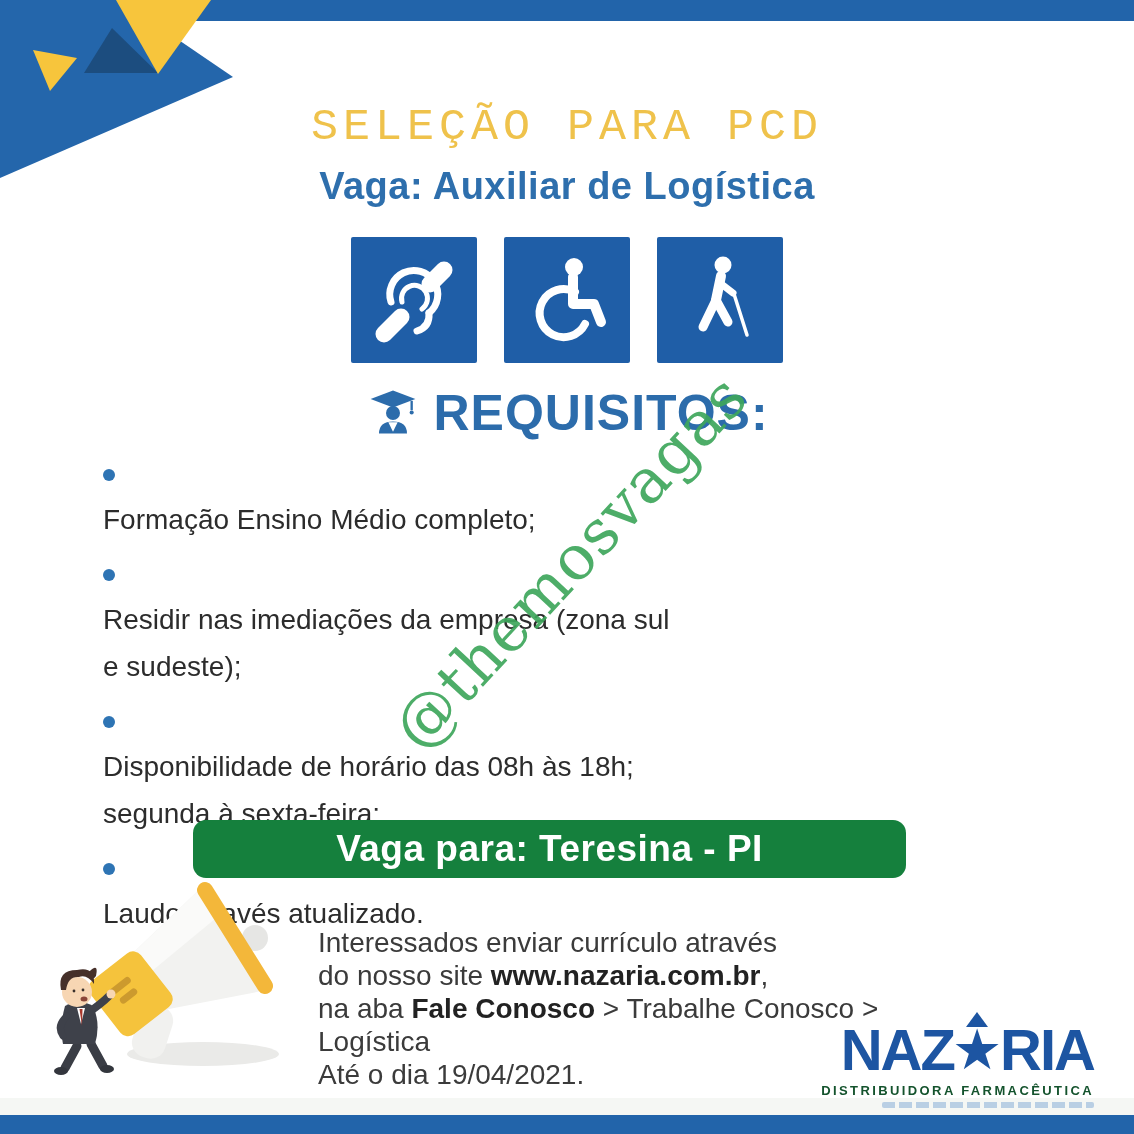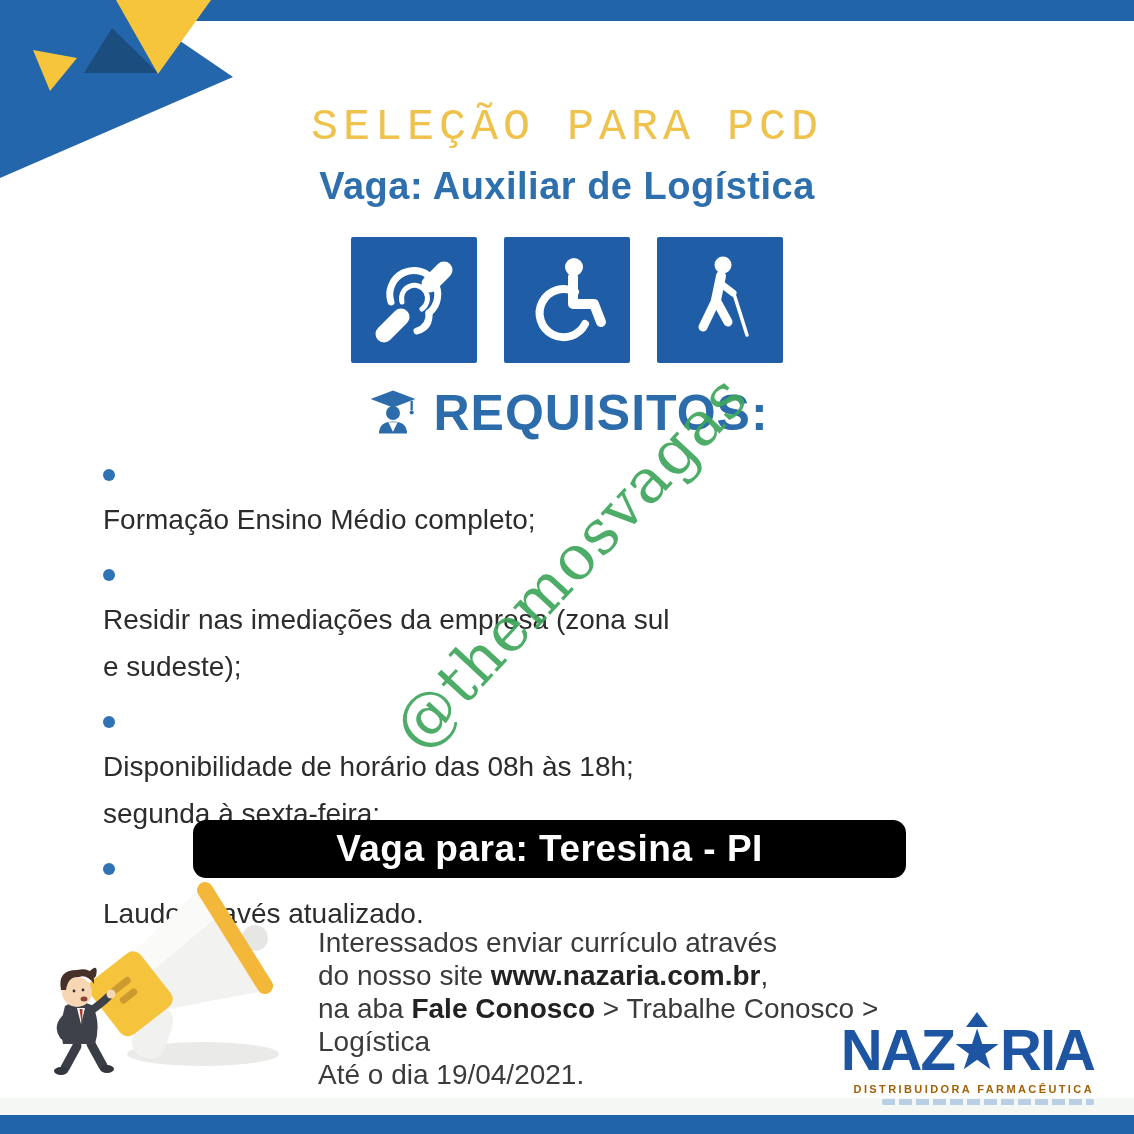--- a/index.html
+++ b/index.html
@@ -50,21 +50,21 @@
   
   .watermark{
     position:absolute;left:570px;top:562px;
     transform:translate(-50%,-50%) rotate(-47deg);
     font-family:"DejaVu Serif",serif;font-size:62px;letter-spacing:1px;
     color:rgba(62,166,91,.92);white-space:nowrap;z-index:6;
   }
   
   .banner{
     position:absolute;left:193px;top:820px;width:713px;height:58px;
-    background:#000000;border-radius:13px;z-index:2;
+    background:#15803d;border-radius:13px;z-index:2;
     display:flex;align-items:center;justify-content:center;
     color:#ffffff;font-size:37px;font-weight:700;letter-spacing:.5px;
   }
   
   .contact{
     position:absolute;left:318px;top:894px;width:620px;z-index:2;
     font-size:28px;line-height:33px;color:#3b3b3b;margin-top:32px;
   }
   .contact .b{font-weight:700;color:#222222;}
   
@@ -76,22 +76,22 @@
     color:#1d55a2;font-weight:900;font-size:58px;line-height:56px;letter-spacing:-2px;margin-top:13px;
   }
   .star-wrap{position:relative;display:inline-block;margin:0 -2px;}
   .star-glyph{font-size:56px;line-height:56px;font-family:"DejaVu Sans",sans-serif;letter-spacing:0;}
   .star-spike{
     position:absolute;top:-9px;left:50%;transform:translateX(-50%);
     width:0;height:0;border-left:11px solid transparent;
     border-right:11px solid transparent;border-bottom:15px solid #1d55a2;
   }
   .tagline{
-    margin-top:5px;font-size:11px;font-weight:700;letter-spacing:2.4px;
-    color:#a16207;
+    margin-top:5px;font-size:13px;font-weight:700;letter-spacing:2.4px;
+    color:#14532d;
   }
   .fine-print{
     height:6px;width:212px;margin:4px 0 0 auto;border-radius:2px;
     background:repeating-linear-gradient(90deg,#b9cfe4 0 13px,transparent 13px 17px);
   }
   
   .bottom-strip{position:absolute;left:0;top:1098px;width:1134px;height:17px;background:#f5f7f4;z-index:1;}
   .bottom-bar{position:absolute;left:0;top:1115px;width:1134px;height:19px;background:#2264aa;z-index:1;}
 </style>
 </head>

